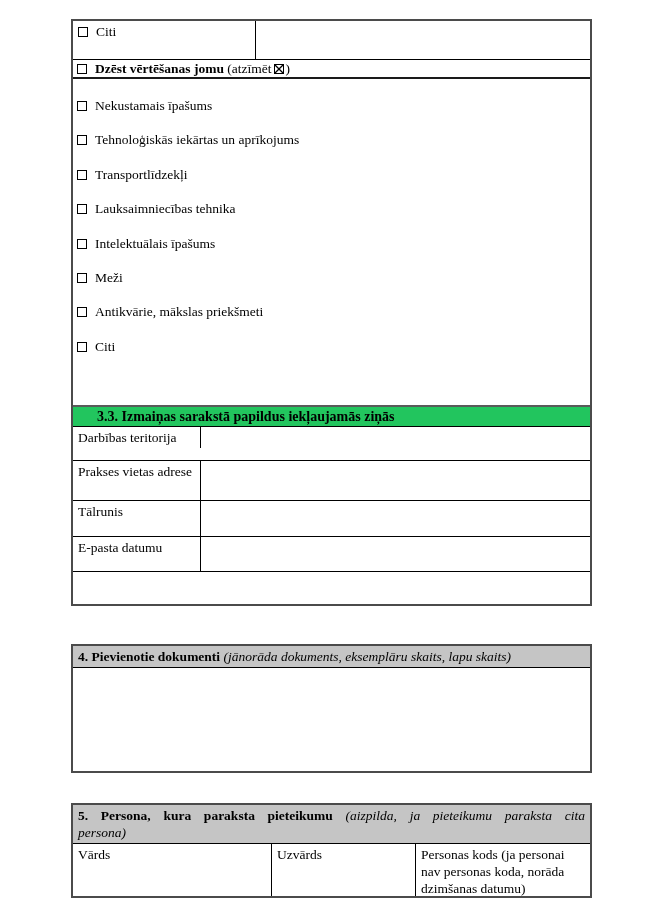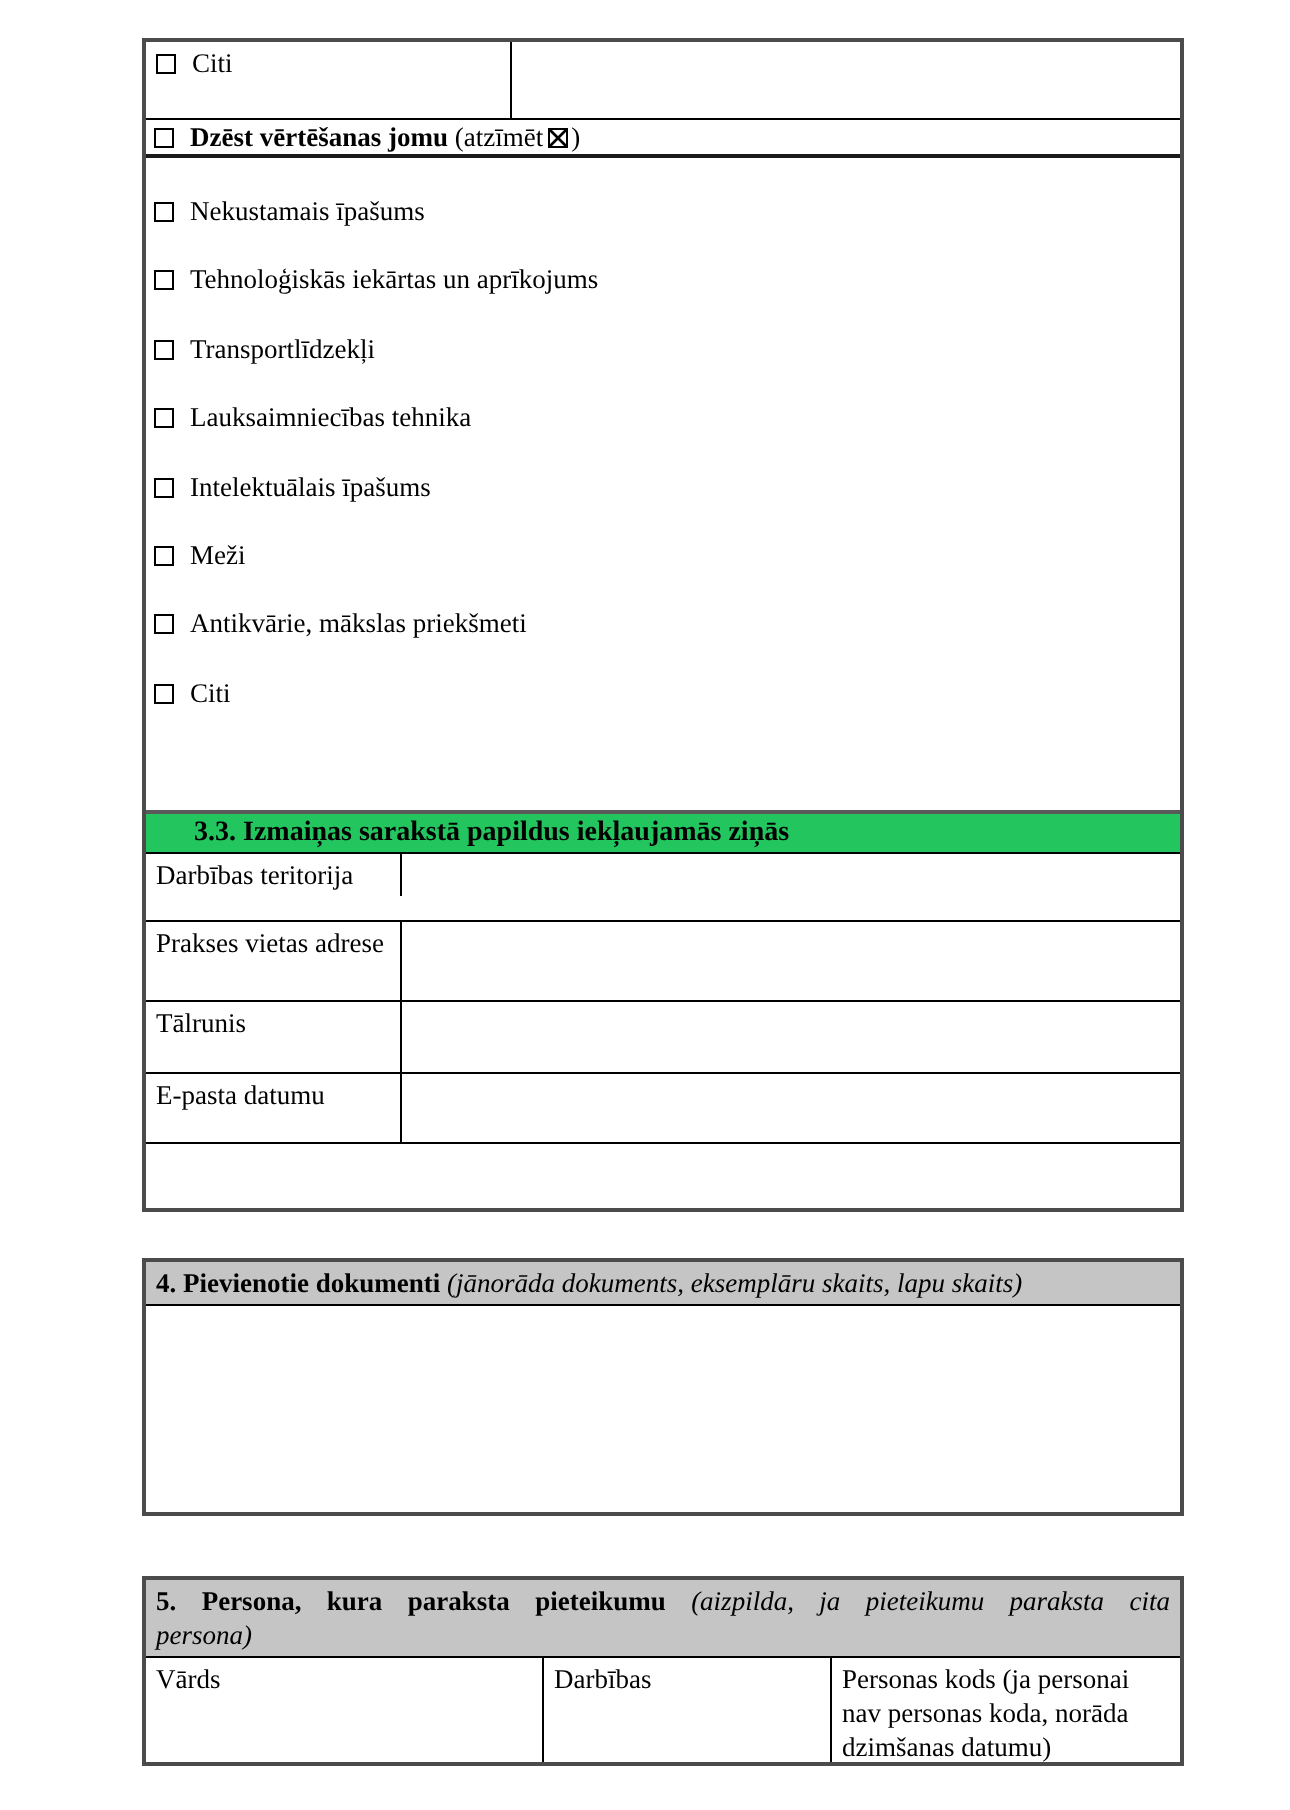--- a/index.html
+++ b/index.html
@@ -49,21 +49,21 @@
     font-weight: bold; font-size: 14px;
   }
 
   .kv-row { display: flex; border-bottom: 1px solid #000; }
   .kv-row:last-child { border-bottom: none; }
   .kv-label { width: 128px; border-right: 1px solid #000; padding: 2px 5px; line-height: 17px; }
   .kv-value { flex: 1; }
   .h33 { height: 34px; flex-direction: column; } .h40 { height: 40px; } .h36 { height: 36px; } .h35 { height: 35px; } .h32 { height: 32px; }
 
   
-  .sec4 { margin-top: 23px; }
+  .sec4 { margin-top: 38px; }
   .sec-head {
     background: #c5c5c5;
     border-bottom: 1px solid #000;
     padding: 2px 5px; line-height: 17px;
   }
   .sec-head .bold { font-weight: bold; }
   .sec-head .ital { font-style: italic; }
   .sec4-body { height: 103px; }
 
   
@@ -161,21 +161,21 @@
         </div>
         <div>
           <span class="ital">persona)</span>
         </div>
       </div>
       <div class="sec5-row">
         <div class="col col1">
           <span>Vārds</span>
         </div>
         <div class="col col2">
-          <span>Darbības</span>
+          <span>Uzvārds</span>
         </div>
         <div class="col col3">
           <span>Personas kods (ja personai nav personas koda, norāda dzimšanas datumu)</span>
         </div>
       </div>
     </div>
 
   </div>
 </div>
 

